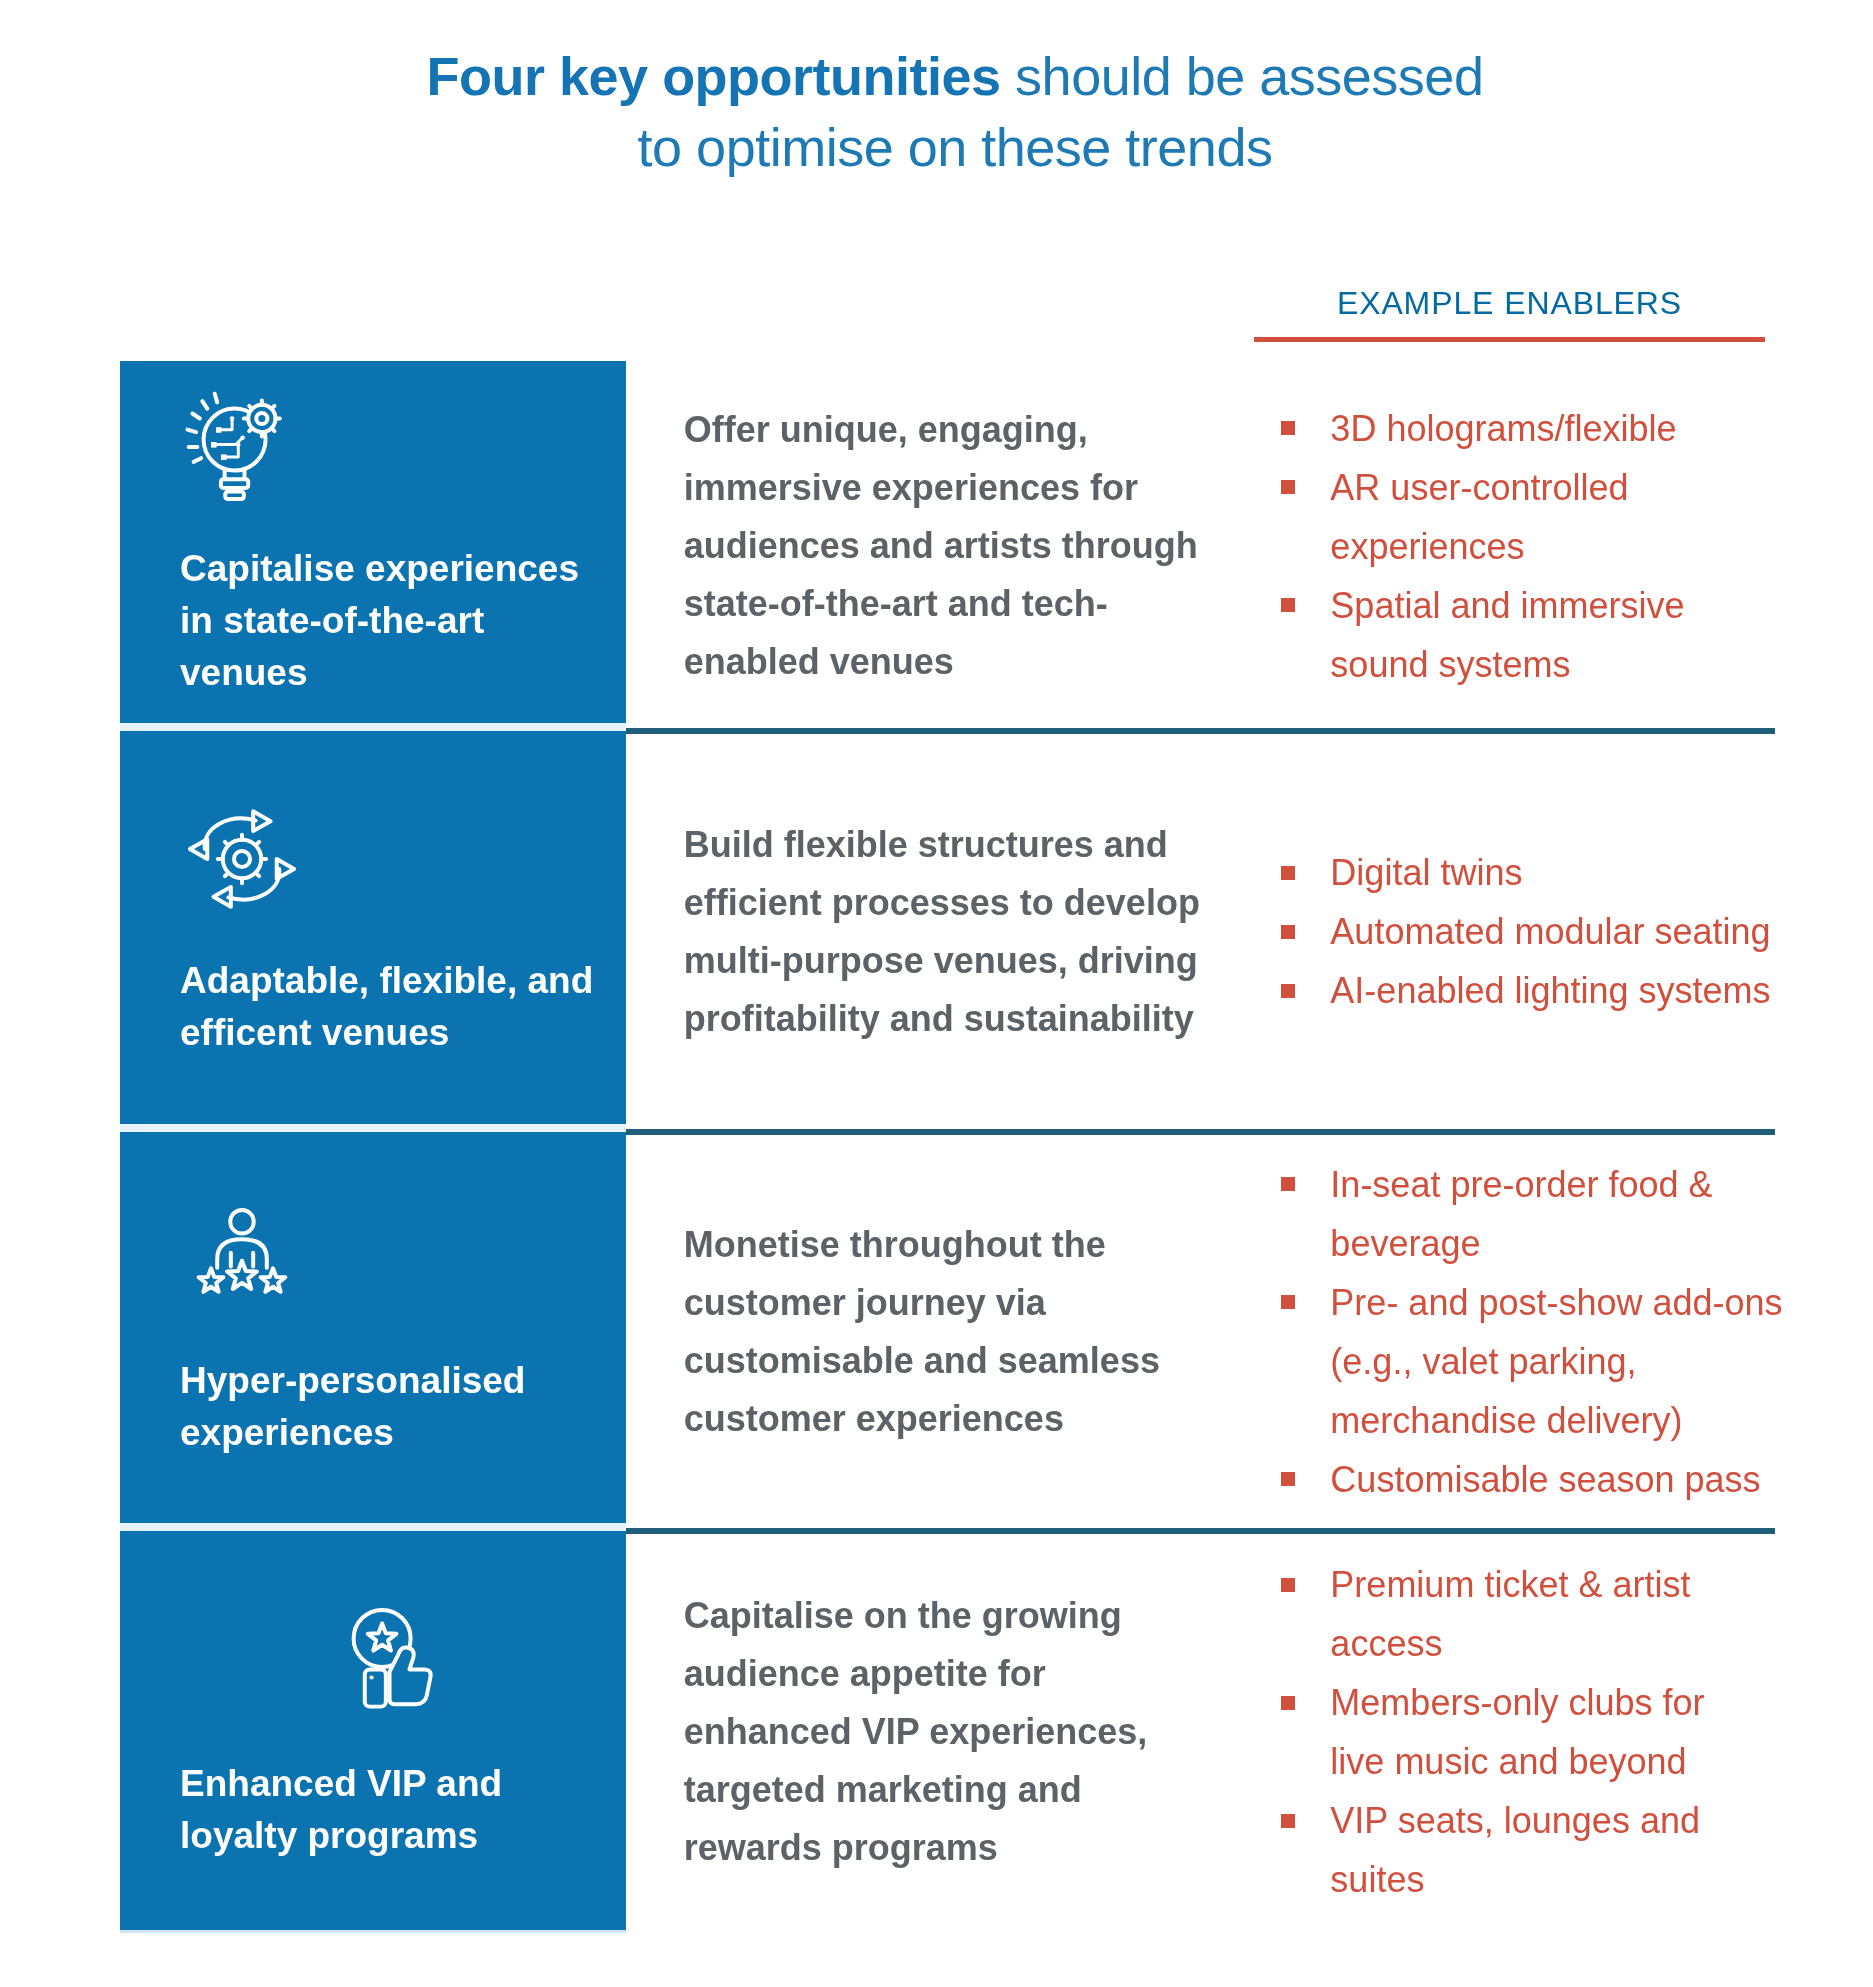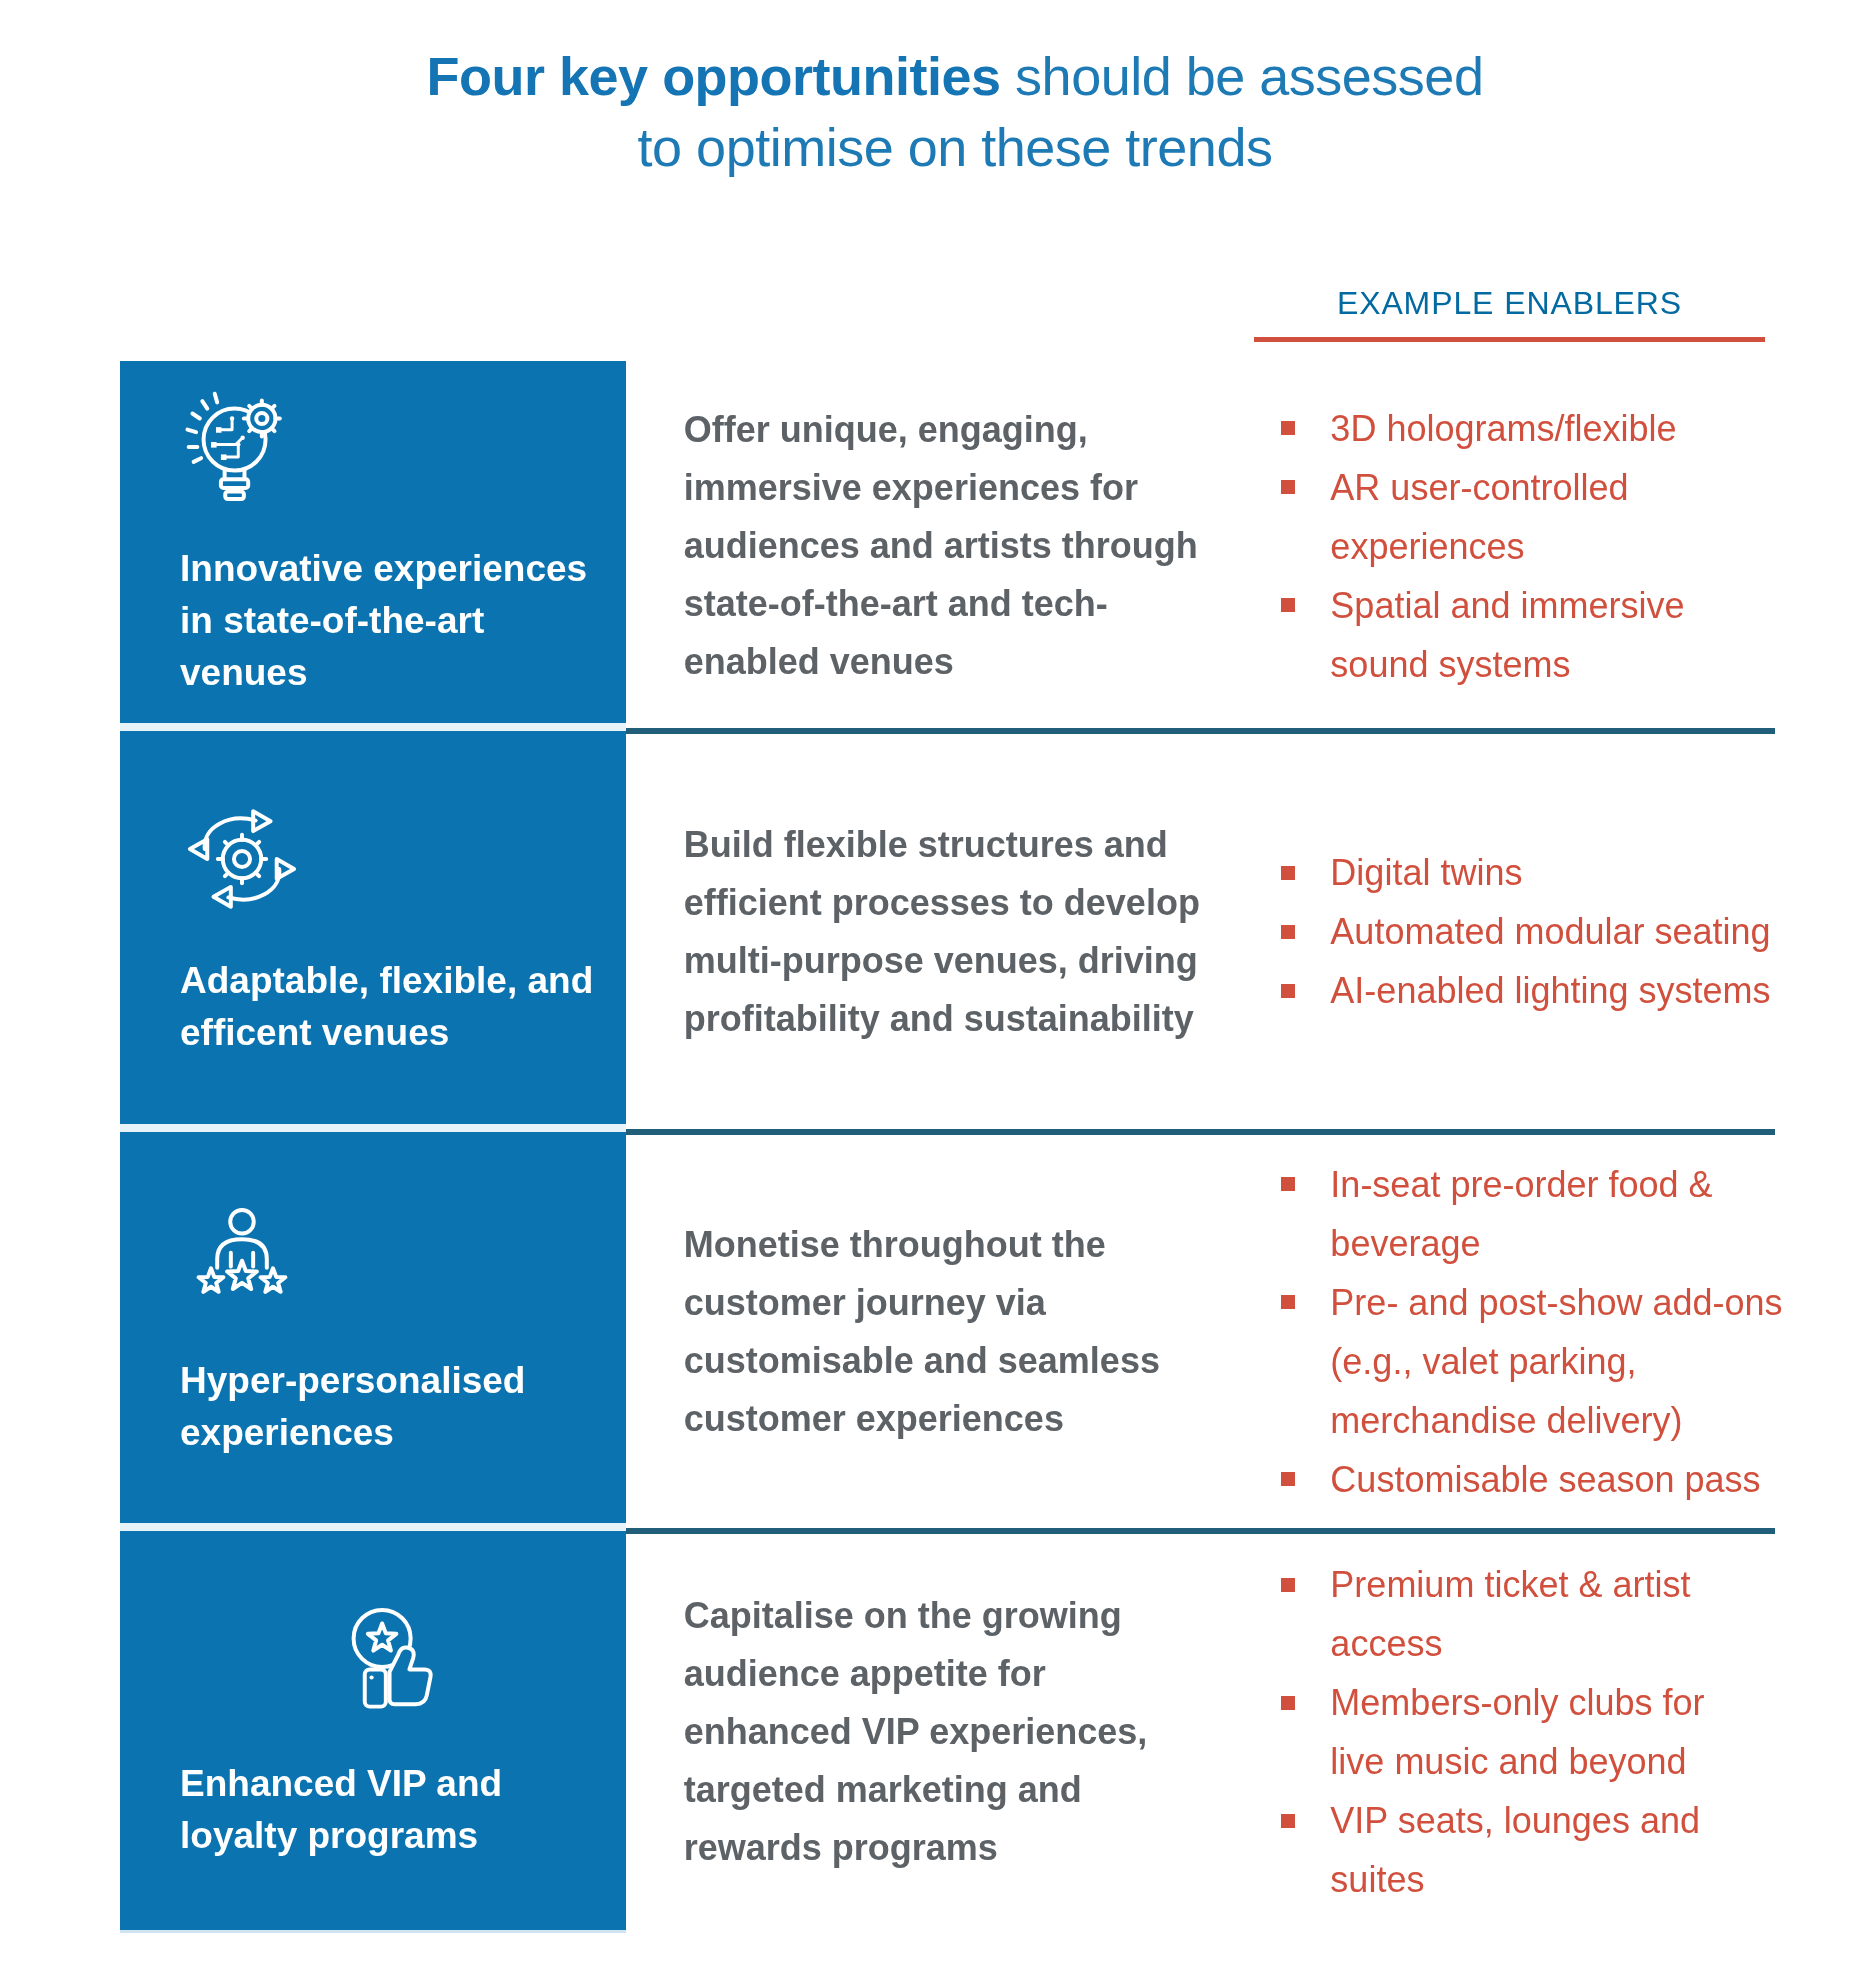--- a/index.html
+++ b/index.html
@@ -131,21 +131,21 @@
               <line x1="51.5" y1="27" x2="55" y2="27"></line>
               <line x1="77" y1="27" x2="80.5" y2="27"></line>
               <line x1="55.8" y1="16.8" x2="58.2" y2="19.2"></line>
               <line x1="73.8" y1="34.8" x2="76.2" y2="37.2"></line>
               <line x1="55.8" y1="37.2" x2="58.2" y2="34.8"></line>
               <line x1="73.8" y1="19.2" x2="76.2" y2="16.8"></line>
               <circle cx="66" cy="27" r="4.5"></circle>
             </g>
           </svg>
         </span>
-        <h2 class="side-title">Innovative experiences in state-of-the-art venues</h2>
+        <h2 class="side-title">Capitalise experiences in state-of-the-art venues</h2>
       </div>
       <div class="cell-desc">Offer unique, engaging, immersive experiences for audiences and artists through state-of-the-art and tech-enabled venues</div>
       <ul class="cell-enab">
         <li>3D holograms/flexible</li>
         <li>AR user-controlled experiences</li>
         <li>Spatial and immersive sound systems</li>
       </ul>
     </section>
 
     <section class="row row-1">

